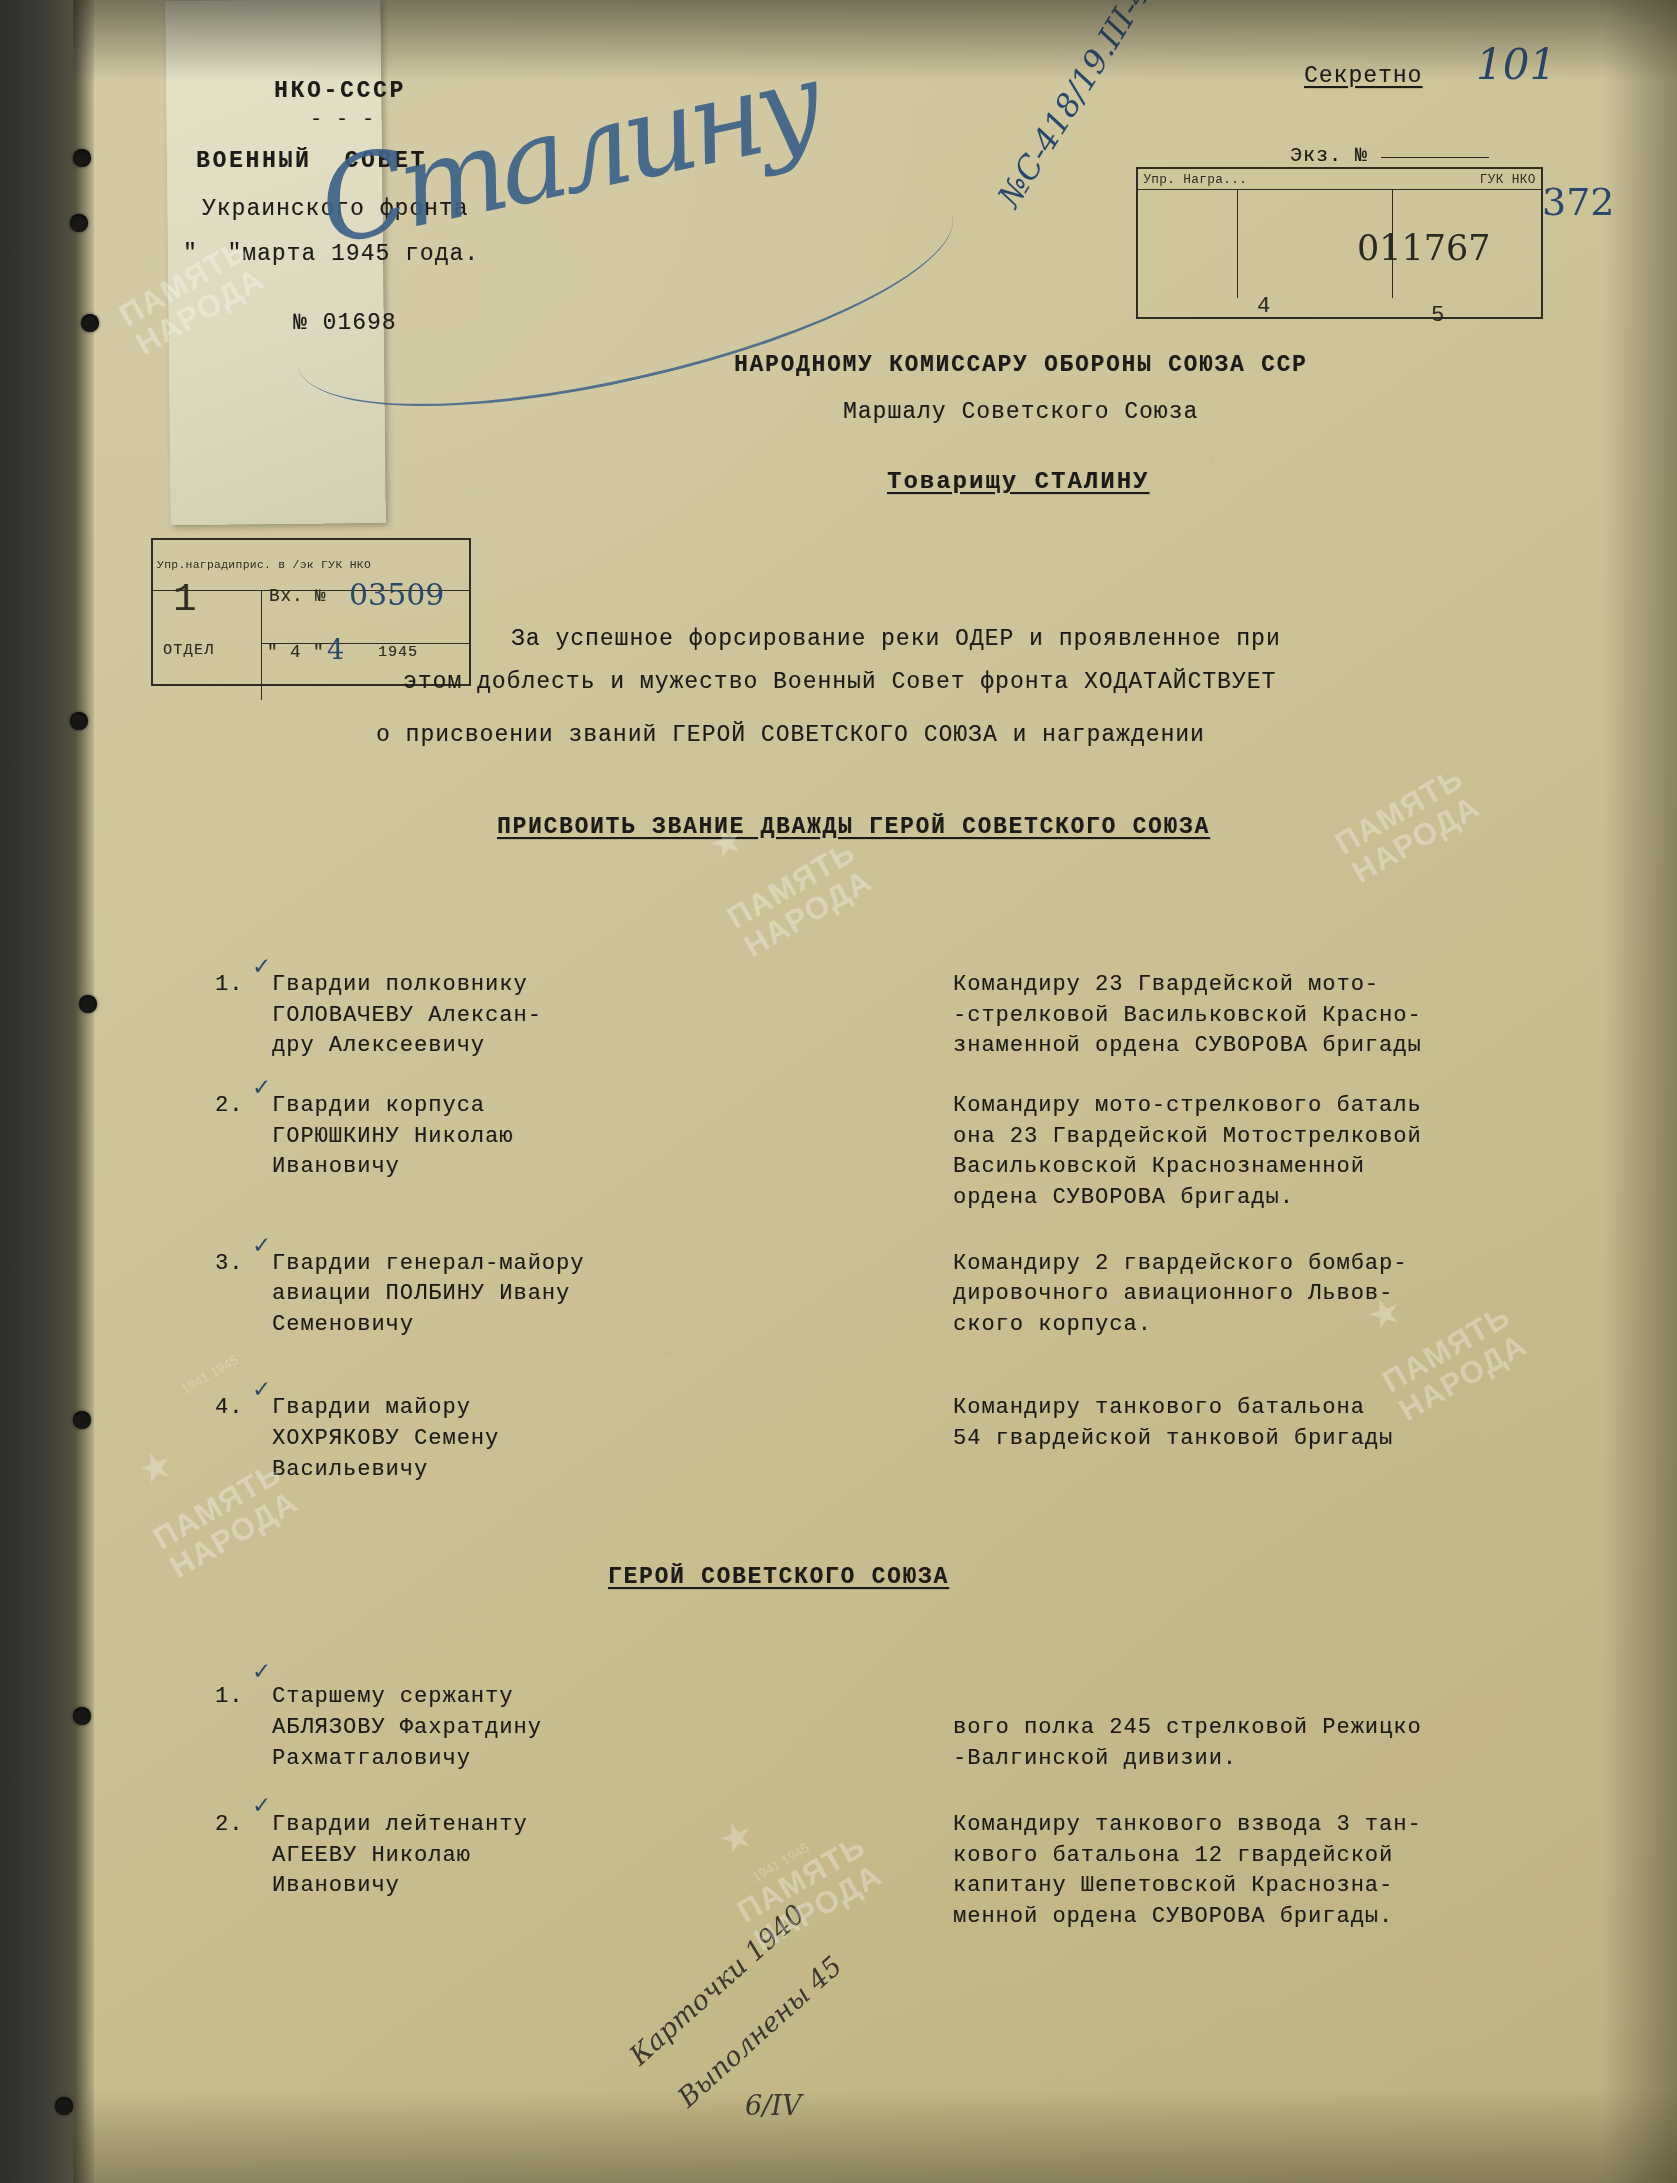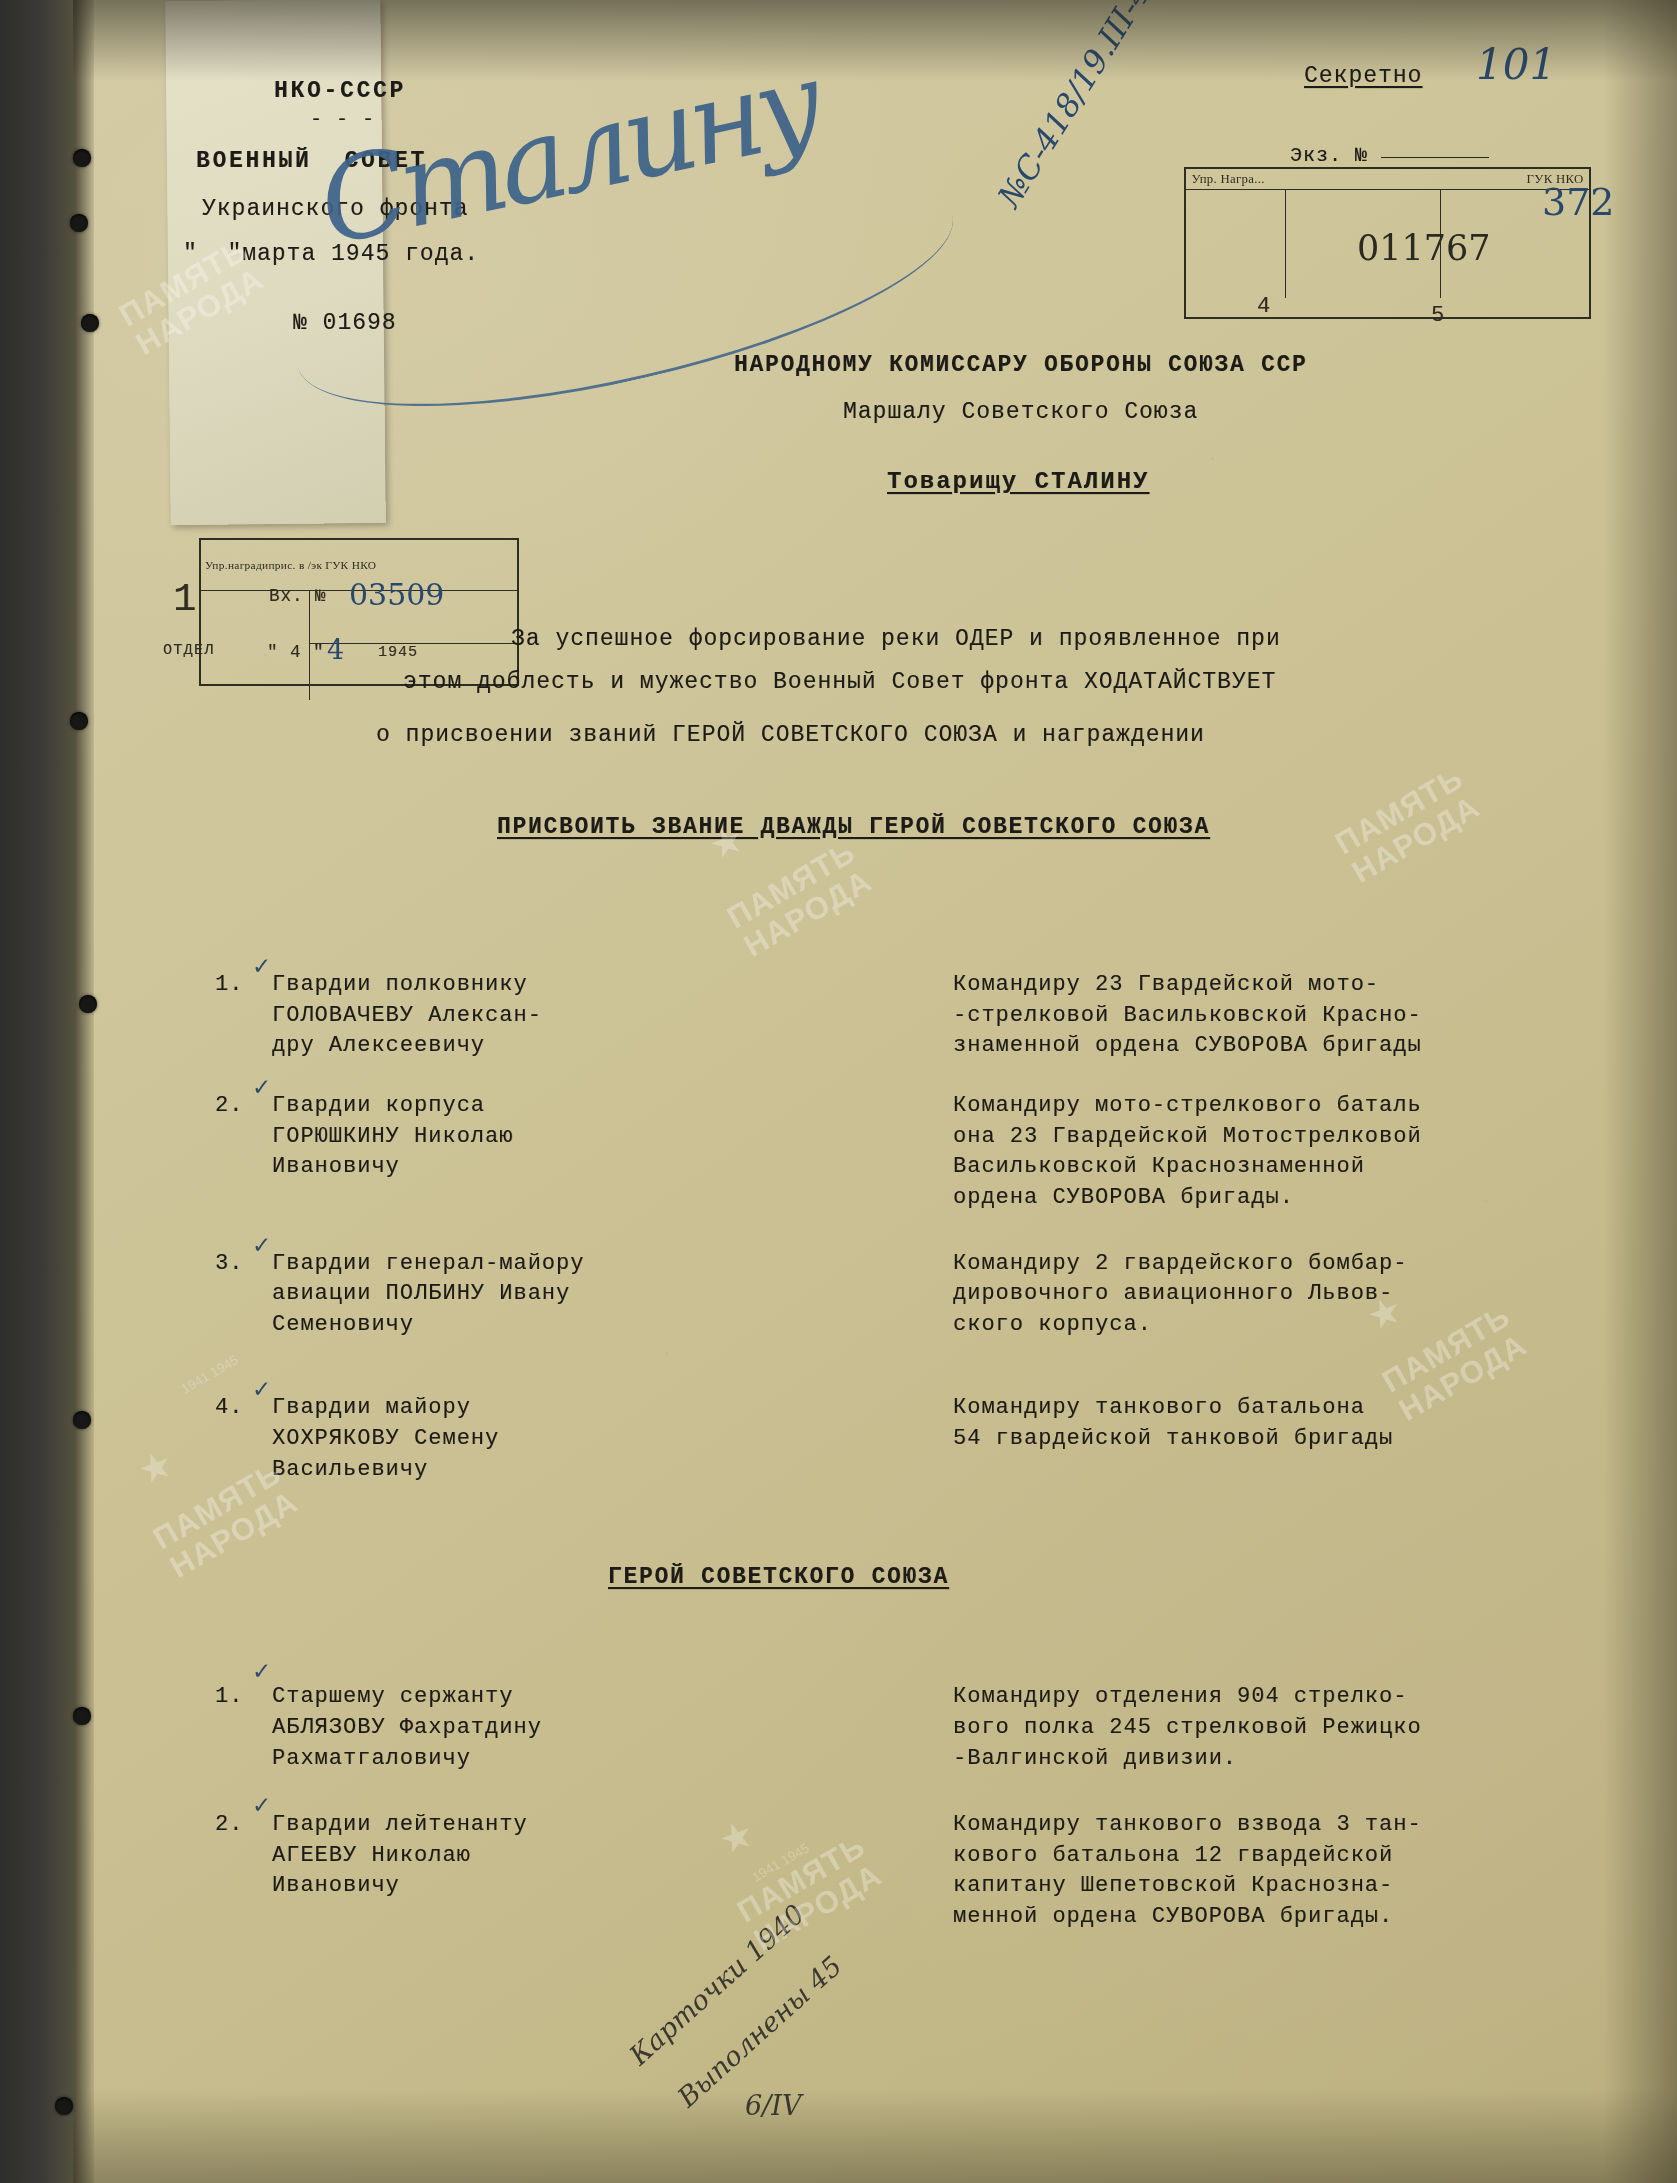--- a/index.html
+++ b/index.html
@@ -95,22 +95,21 @@
   .sz34 { font-size: 23px; line-height: 35px; }
   .sz36 { font-size: 24px; line-height: 36px; }
   .u { text-decoration: underline; text-underline-offset: 4px; }
   .blk { font-weight: bold; }
   .wide { letter-spacing: 2.7px; }
   
   .stamp-box {
     position: absolute;
     border: 2px solid #2f2c22;
     color: #2f2c22;
-    font-family: Liberation Serif, serif;
-    margin-left: 48px;
+    font-family: Liberation Mono, monospace;
   }
   .stamp-hdr {
     font-size: 12.8px;
     letter-spacing: 0.3px;
     border-bottom: 1.3px solid #2f2c22;
     padding: 19px 4px;
   }
   .stamp-body { position: relative; height: 100%; }
   .stamp-vline {
     position: absolute;
@@ -297,21 +296,20 @@
   <div class="t sz33" style="left:953px; top:1391px;">Командиру танкового батальона</div>
   <div class="t sz33" style="left:953px; top:1422px;">54 гвардейской танковой бригады</div>
 
   <div class="t sz34 blk u" style="left:608px; top:1560px; letter-spacing:1.7px;">ГЕРОЙ СОВЕТСКОГО СОЮЗА</div>
 
   <div class="t sz33" style="left:215px; top:1680px;">1.</div>
   <div class="tick" style="left:252px; top:1658px;">✓</div>
   <div class="t sz33" style="left:272px; top:1680px;">Старшему сержанту</div>
   <div class="t sz33" style="left:272px; top:1711px;">АБЛЯЗОВУ Фахратдину</div>
   <div class="t sz33" style="left:272px; top:1742px;">Рахматгаловичу</div>
-  <div class="t sz33" style="left:953px; top:1680px;">Командиру отделения 904 стрелко-</div>
   <div class="t sz33" style="left:953px; top:1711px;">вого полка 245 стрелковой Режицко</div>
   <div class="t sz33" style="left:953px; top:1742px;">-Валгинской дивизии.</div>
 
   <div class="t sz33" style="left:215px; top:1808px;">2.</div>
   <div class="tick" style="left:252px; top:1792px;">✓</div>
   <div class="t sz33" style="left:272px; top:1808px;">Гвардии лейтенанту</div>
   <div class="t sz33" style="left:272px; top:1839px;">АГЕЕВУ Николаю</div>
   <div class="t sz33" style="left:272px; top:1869px;">Ивановичу</div>
   <div class="t sz33" style="left:953px; top:1808px;text-align:center;">Командиру танкового взвода 3 тан-</div>
   <div class="t sz33" style="left:953px; top:1839px;">кового батальона 12 гвардейской</div>

